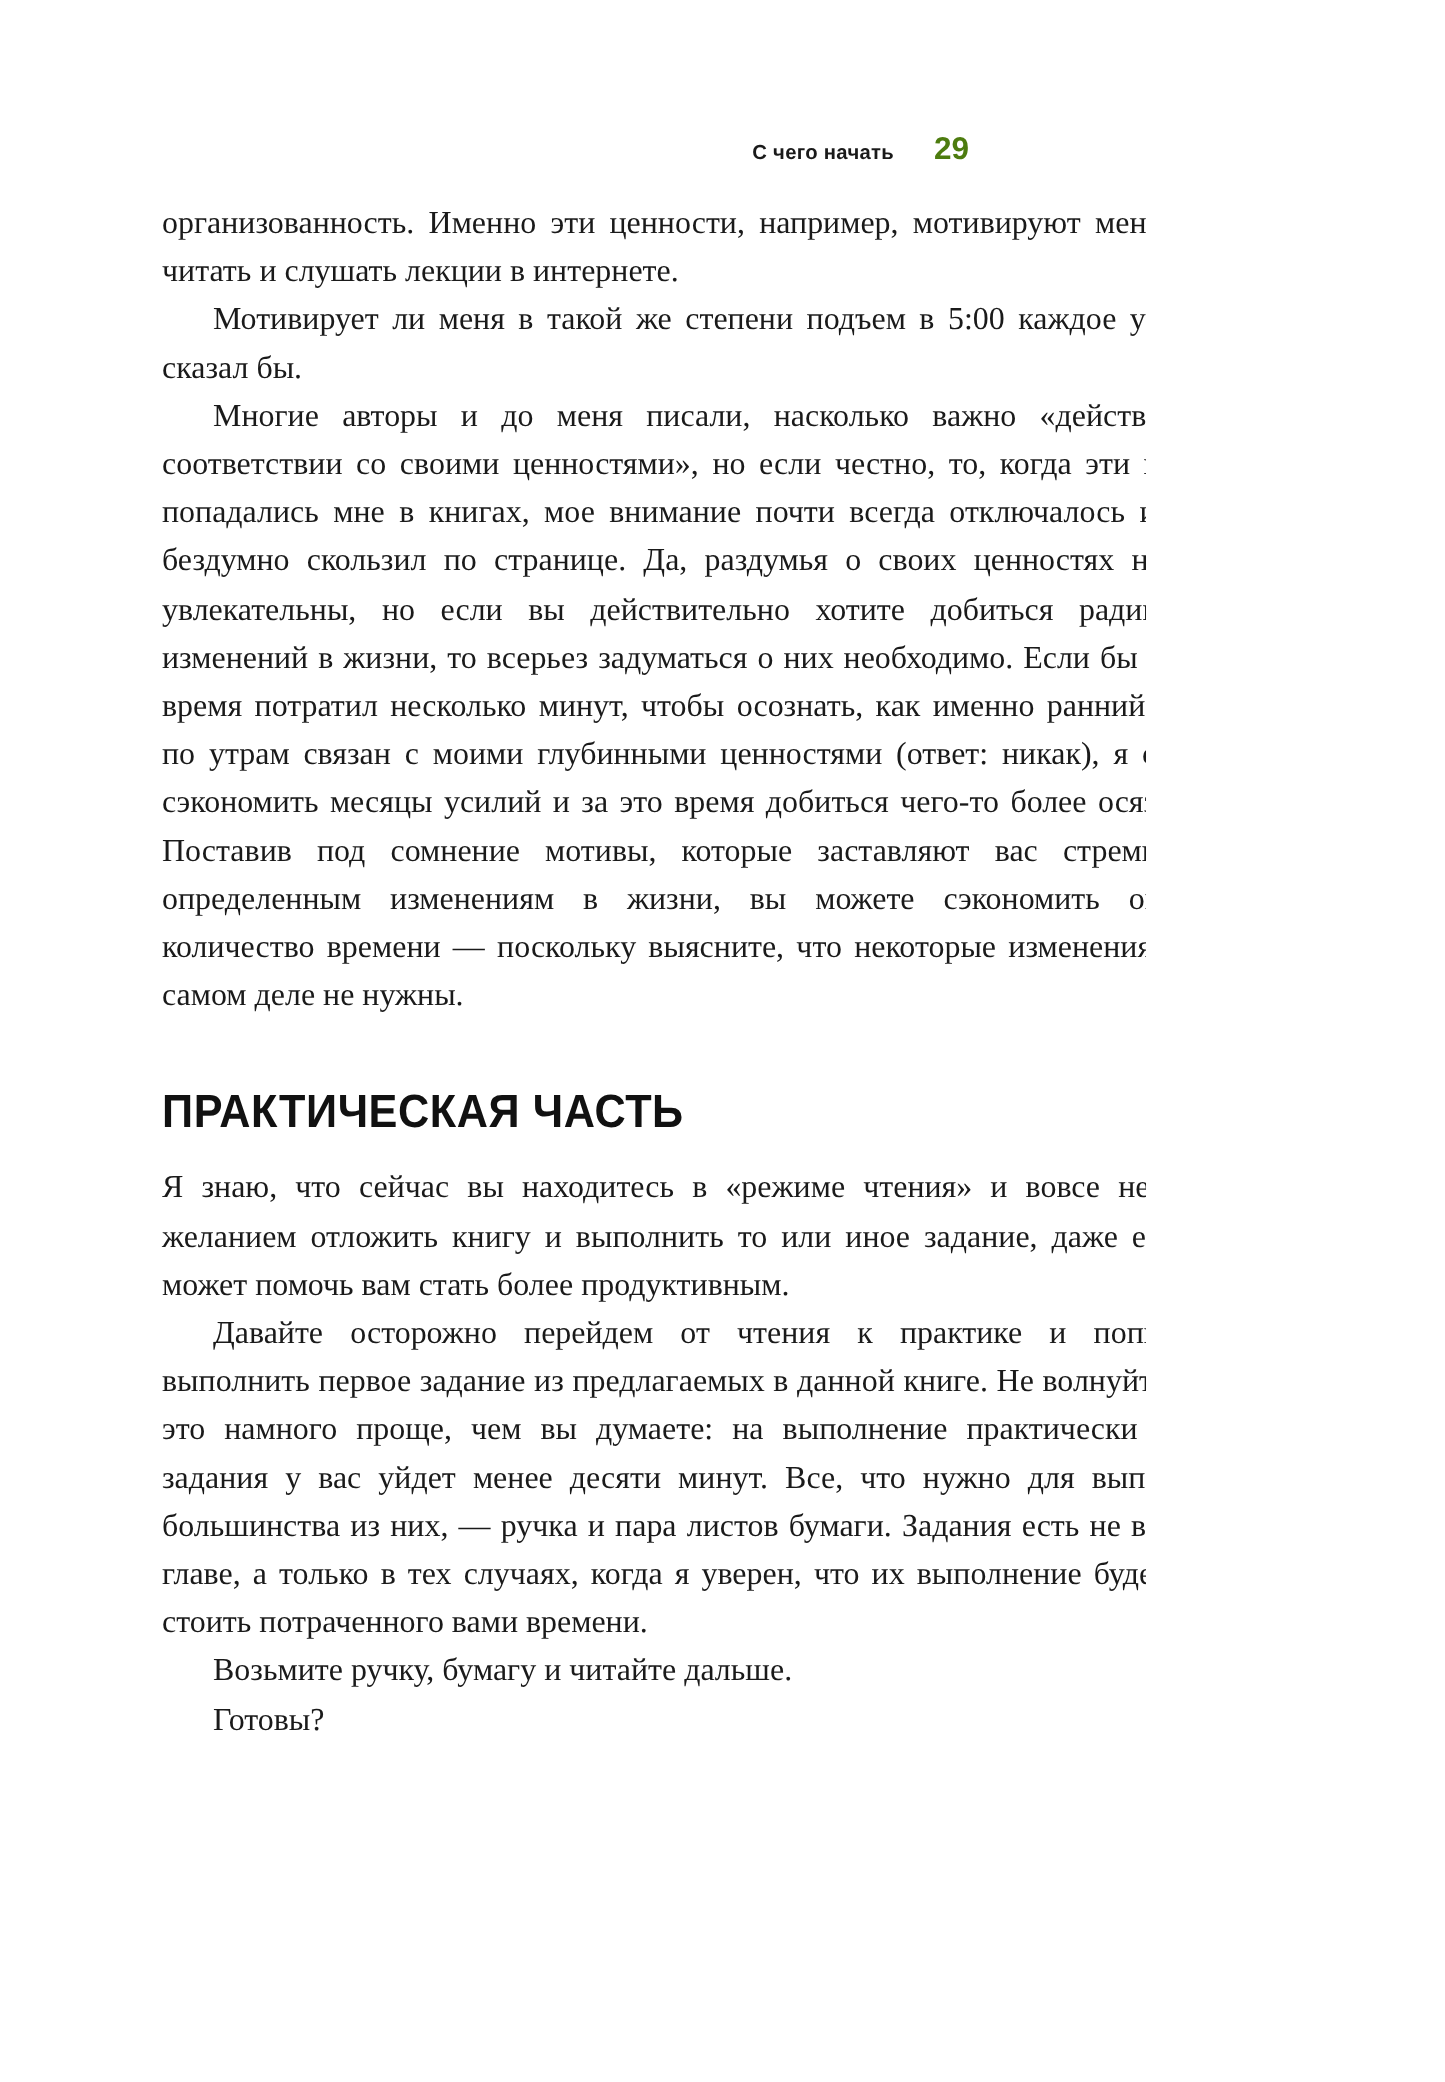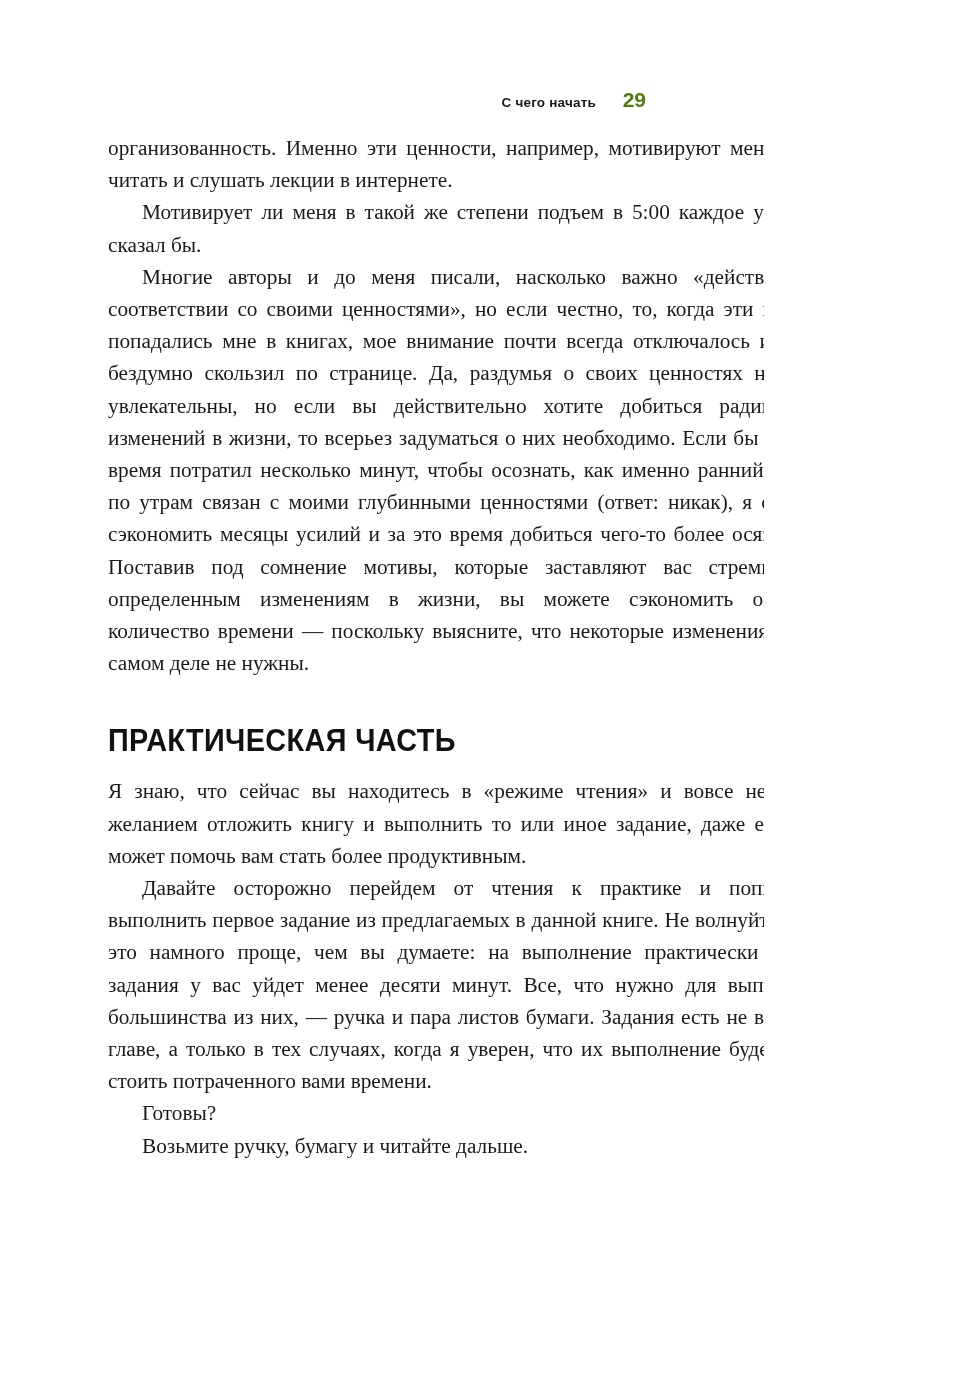--- a/index.html
+++ b/index.html
@@ -97,17 +97,17 @@
   <div class="content">
 
     <p class="body-par noindent">организованность. Именно эти ценности, например, мотивируют меня много читать и слушать лекции в интернете.</p>
     <p class="body-par indent">Мотивирует ли меня в такой же степени подъем в 5:00 каждое утро? Не сказал бы.</p>
     <p class="body-par indent">Многие авторы и до меня писали, насколько важно «действовать в соответствии со своими ценностями», но если честно, то, когда эти пассажи попадались мне в книгах, мое внимание почти всегда отключалось и взгляд бездумно скользил по странице. Да, раздумья о своих ценностях не очень увлекательны, но если вы действительно хотите добиться радикальных изменений в жизни, то всерьез задуматься о них необходимо. Если бы я в свое время потратил несколько минут, чтобы осознать, как именно ранний подъем по утрам связан с моими глубинными ценностями (ответ: никак), я смог бы сэкономить месяцы усилий и за это время добиться чего-то более осязаемого. Поставив под сомнение мотивы, которые заставляют вас стремиться к определенным изменениям в жизни, вы можете сэкономить огромное количество времени — поскольку выясните, что некоторые изменения вам на самом деле не нужны.</p>
 
     <h2 class="section-title">ПРАКТИЧЕСКАЯ ЧАСТЬ</h2>
 
     <p class="body-par noindent">Я знаю, что сейчас вы находитесь в «режиме чтения» и вовсе не горите желанием отложить книгу и выполнить то или иное задание, даже если оно может помочь вам стать более продуктивным.</p>
     <p class="body-par indent">Давайте осторожно перейдем от чтения к практике и попытаемся выполнить первое задание из предлагаемых в данной книге. Не волнуйтесь, все это намного проще, чем вы думаете: на выполнение практически любого задания у вас уйдет менее десяти минут. Все, что нужно для выполнения большинства из них, — ручка и пара листов бумаги. Задания есть не в каждой главе, а только в тех случаях, когда я уверен, что их выполнение будет точно стоить потраченного вами времени.</p>
+    <p class="body-par tail-par">Возьмите ручку, бумагу и читайте дальше.</p>
     <p class="body-par tail-par">Готовы?</p>
-    <p class="body-par tail-par">Возьмите ручку, бумагу и читайте дальше.</p>
 
   </div>
 </div>
 
 </body></html>

